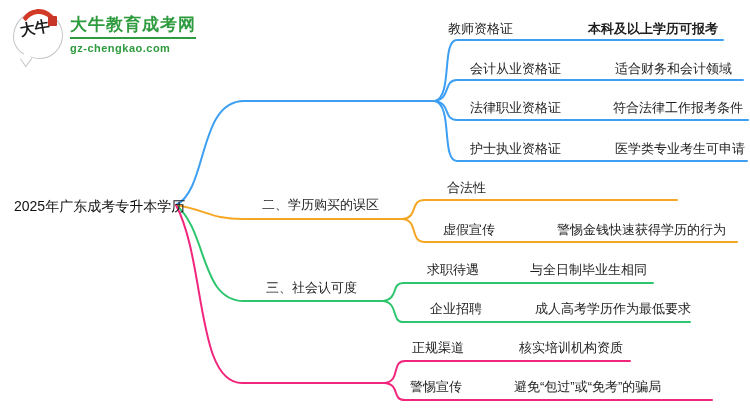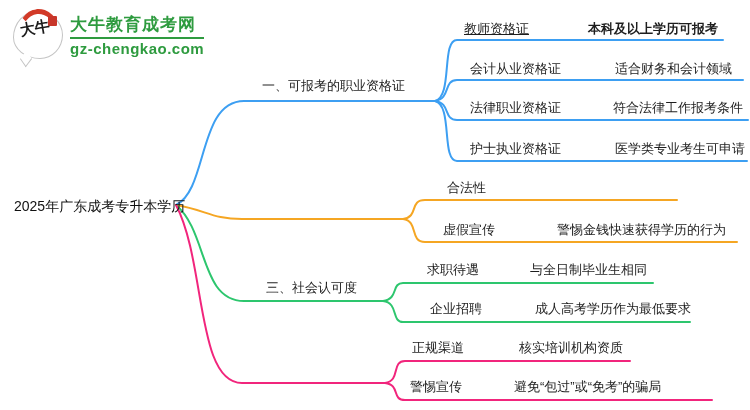--- a/index.html
+++ b/index.html
@@ -20,21 +20,21 @@
              border-radius:50%/100% 100% 0 0;transform:rotate(-6deg);}
   .badge-seal{position:absolute;right:5px;top:4px;width:9px;height:10px;
               background:#c8362a;border-radius:1px;}
   .badge-chars{position:absolute;left:6px;top:9px;font-weight:bold;font-size:15px;
                line-height:15px;color:#1a1a1a;transform:rotate(-10deg);
                font-family:"DejaVu Serif","Liberation Serif",serif;}
   .badge-tail{position:absolute;left:7px;bottom:-6px;width:9px;height:9px;background:#fff;
               border-right:1.5px solid #c4c4c4;border-bottom:1.5px solid #c4c4c4;
               transform:rotate(55deg) skew(18deg);}
   .logo-title{font-weight:bold;font-size:17px;line-height:20px;color:#2e9b3f;letter-spacing:1px;}
-  .logo-domain{font-weight:bold;font-size:15px;line-height:15px;color:#2e9b3f;
+  .logo-domain{font-weight:bold;font-size:11px;line-height:15px;color:#2e9b3f;
                border-top:2px solid #2e9b3f;margin-top:2px;padding-top:2px;letter-spacing:.5px;}
 </style>
 </head>
 <body>
 
 <div class="stage">
 
   <svg class="edges" width="750" height="410" viewBox="0 0 750 410">
 
     <path d="M176,205 C208,190 198,101 244,101 H435" stroke="#3D9FF2"></path>
@@ -64,30 +64,30 @@
       <div class="badge-tail"></div>
     </div>
     <div>
       <div class="logo-title">大牛教育成考网</div>
       <div class="logo-domain">gz-chengkao.com</div>
     </div>
   </div>
 
   <div class="node root-node" style="left:14px;top:196px;">2025年广东成考专升本学历</div>
 
-  <div class="node" style="left:262px;top:77px;">一、可报考的职业资格证</div>
-  <div class="node" style="left:464px;top:20px;text-decoration:underline;">教师资格证</div>
+  <div class="node" style="left:448px;top:20px;">教师资格证</div>
   <div class="node" style="left:588px;top:20px;font-weight:bold;">本科及以上学历可报考</div>
   <div class="node" style="left:470px;top:60px;">会计从业资格证</div>
   <div class="node" style="left:615px;top:60px;">适合财务和会计领域</div>
   <div class="node" style="left:470px;top:99px;">法律职业资格证</div>
   <div class="node" style="left:613px;top:99px;">符合法律工作报考条件</div>
   <div class="node" style="left:470px;top:140px;">护士执业资格证</div>
   <div class="node" style="left:615px;top:140px;font-family:Liberation Serif, serif;">医学类专业考生可申请</div>
 
+  <div class="node" style="left:262px;top:196px;">二、学历购买的误区</div>
   <div class="node" style="left:447px;top:179px;">合法性</div>
   <div class="node" style="left:443px;top:221px;">虚假宣传</div>
   <div class="node" style="left:557px;top:221px;">警惕金钱快速获得学历的行为</div>
 
   <div class="node" style="left:266px;top:279px;">三、社会认可度</div>
   <div class="node" style="left:427px;top:261px;">求职待遇</div>
   <div class="node" style="left:530px;top:261px;">与全日制毕业生相同</div>
   <div class="node" style="left:430px;top:300px;">企业招聘</div>
   <div class="node" style="left:535px;top:300px;">成人高考学历作为最低要求</div>
 

